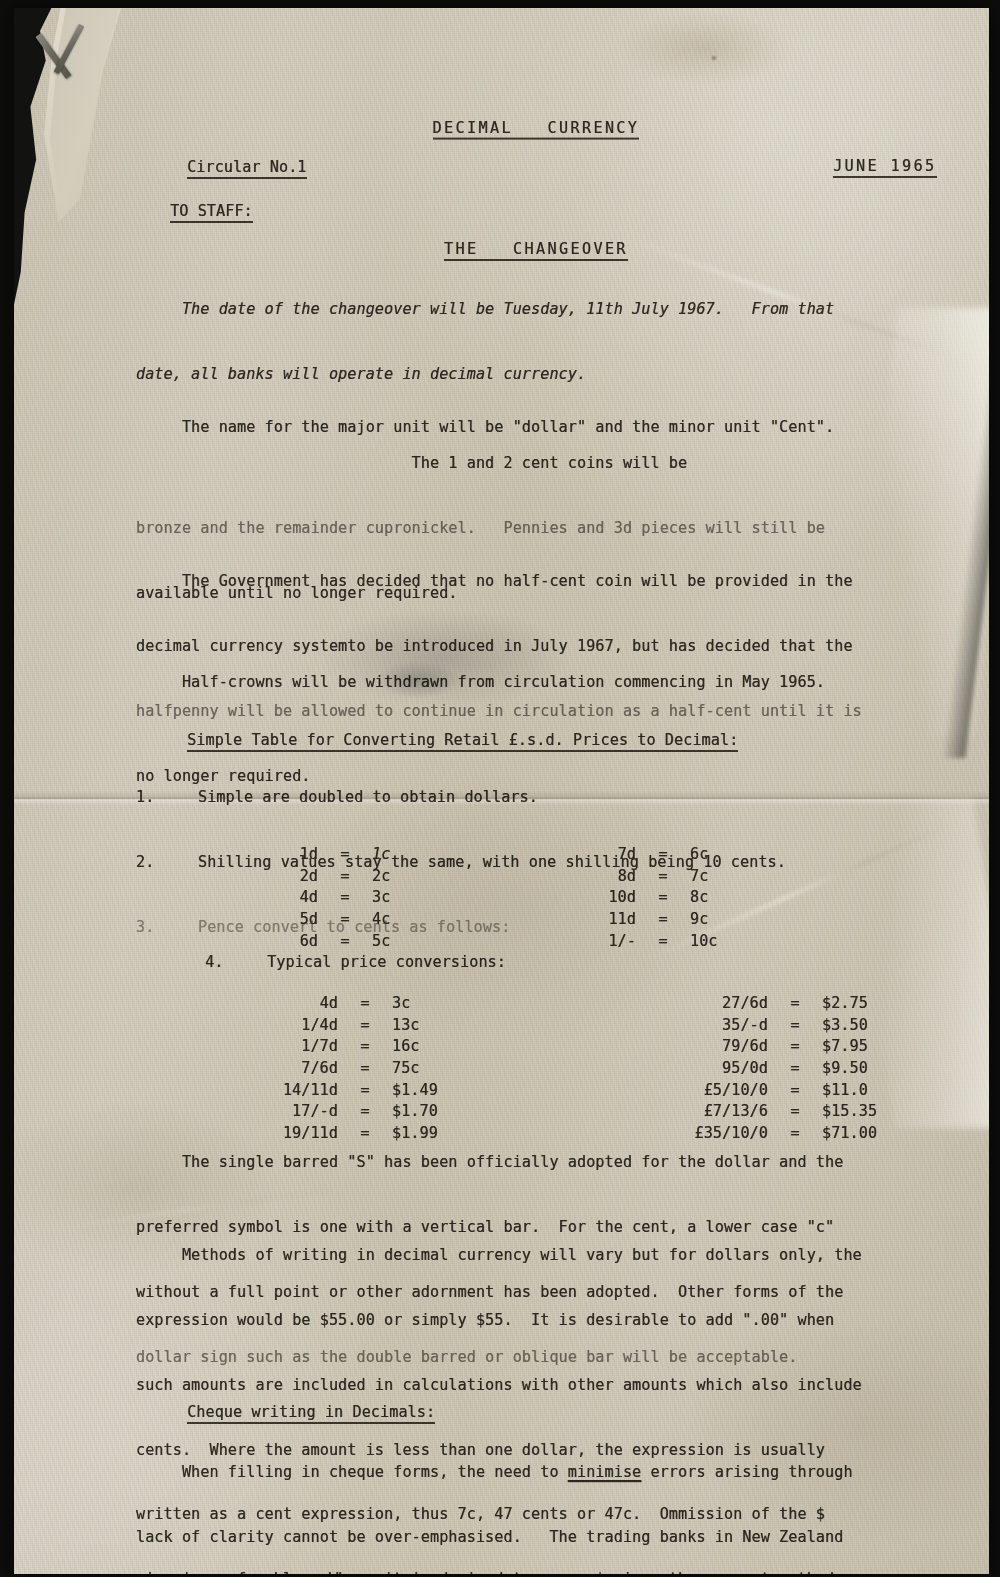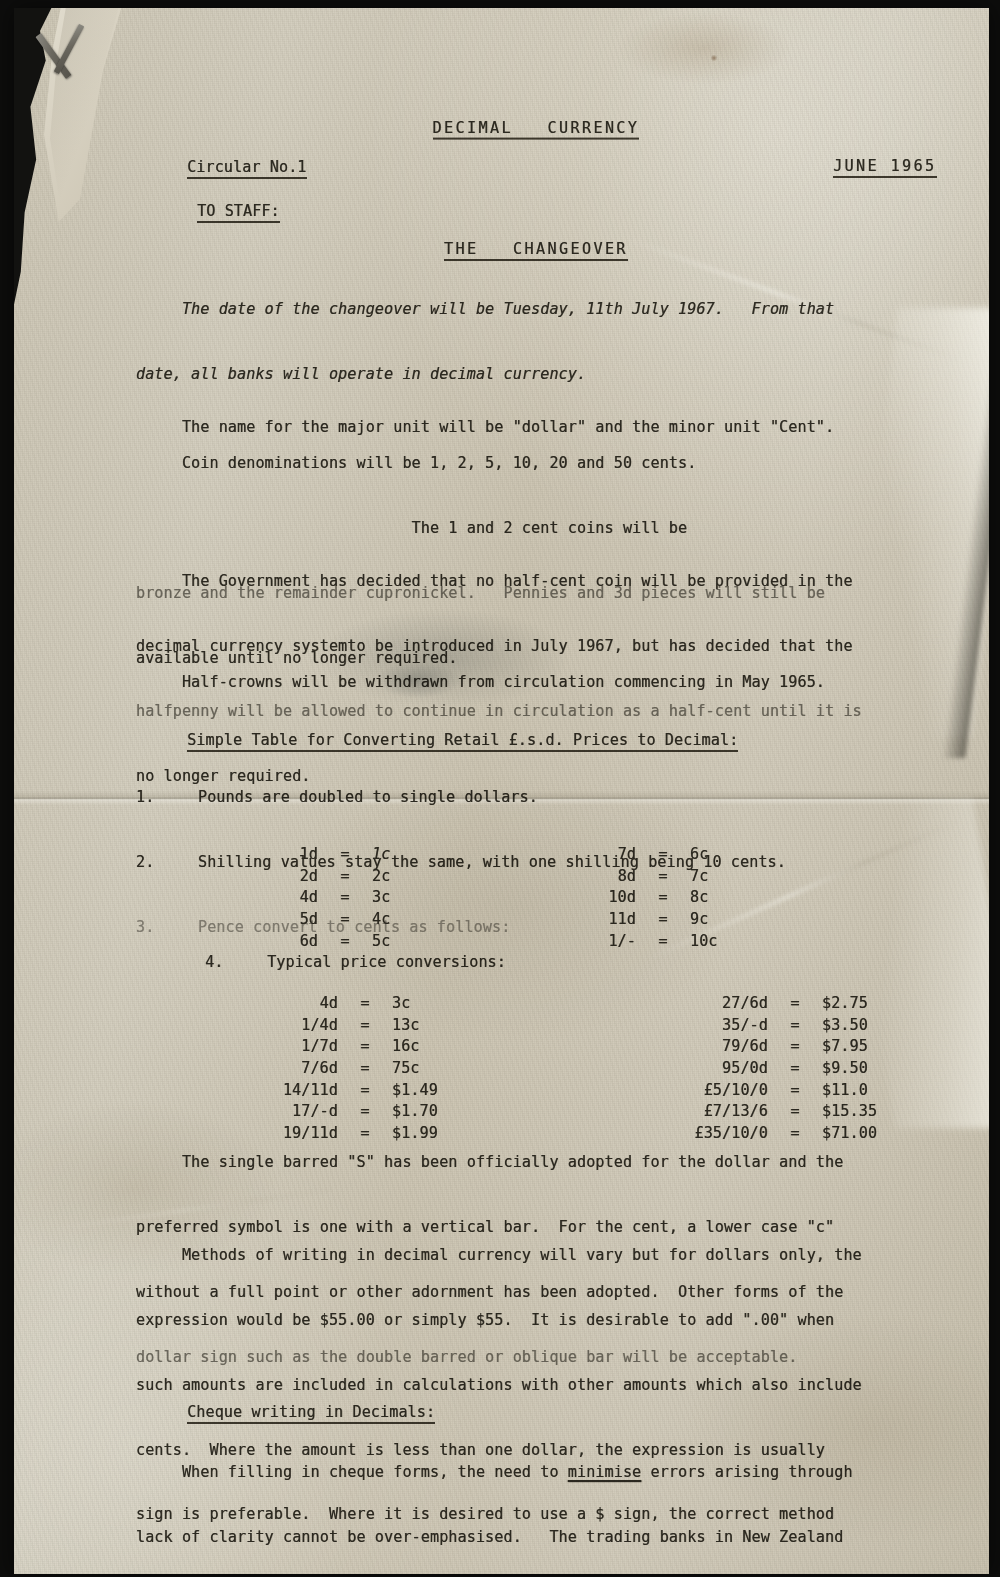--- a/index.html
+++ b/index.html
@@ -206,40 +206,39 @@
       <span class="u2">DECIMAL   CURRENCY</span>
     </div>
 
     <div class="pg" style="left:118px; top:127px;">
       <span class="u2">Circular No.1</span>
     </div>
     <div class="pg" style="left:764px; top:126px;">
       <span class="u2 ttl">JUNE 1965</span>
     </div>
 
-    <div class="pg" style="left:128px; top:171px;">
+    <div class="pg" style="left:101px; top:171px;">
       <span class="u2">TO STAFF:</span>
     </div>
 
     <div class="pg ctr ttl" style="top:209px;">
       <span class="u2">THE   CHANGEOVER</span>
     </div>
 
     <div class="pg" style="left:122px; top:248px;font-style:italic;">
       <div>     The date of the changeover will be Tuesday, 11th July 1967.   From that</div>
       <div>date, all banks will operate in decimal currency.</div>
     </div>
 
 
     <div class="pg" style="left:122px; top:366px;">
       <div>     The name for the major unit will be "dollar" and the minor unit "Cent".</div>
     </div>
 
     <div class="pg" style="left:122px; top:402px;">
-      <div>     Coin denominations will be 1, 2, 5, 10, 20 and 50 cents.</div>
       <div>                              The 1 and 2 cent coins will be</div>
       <div class="faint">bronze and the remainder cupronickel.   Pennies and 3d pieces will still be</div>
       <div>available until no longer required.</div>
     </div>
 
     <div class="pg" style="left:122px; top:520px;">
       <div>     The Government has decided that no half-cent coin will be provided in the</div>
       <div>decimal currency systemto be introduced in July 1967, but has decided that the</div>
       <div class="faint">halfpenny will be allowed to continue in circulation as a half-cent until it is</div>
       <div>no longer required.</div>
@@ -247,21 +246,21 @@
 
     <div class="pg" style="left:122px; top:621px;">
       <div>     Half-crowns will be withdrawn from circulation commencing in May 1965.</div>
     </div>
 
     <div class="pg" style="left:118px; top:700px;">
       <span class="u2">Simple Table for Converting Retail £.s.d. Prices to Decimal:</span>
     </div>
 
     <div class="pg" style="left:122px; top:736px;">
-      <div><span style="display:inline-block;width:62px;">1.</span><span>Pounds are doubled to single dollars.</span></div>
+      <div><span style="display:inline-block;width:62px;">1.</span><span>Simple are doubled to obtain dollars.</span></div>
       <div><span style="display:inline-block;width:62px;">2.</span><span>Shilling values stay the same, with one shilling being 10 cents.</span></div>
       <div class="fainter"><span style="display:inline-block;width:62px;">3.</span><span>Pence convert to cents as follows:</span></div>
     </div>
 
     <div class="pg" style="left:250px; top:793px;">
       <table class="conv">
         <tbody>
           <tr>
             <td class="lhs" style="width:54px;">1d</td>
             <td class="eq">=</td>
@@ -390,20 +389,21 @@
       <div>preferred symbol is one with a vertical bar.  For the cent, a lower case "c"</div>
       <div>without a full point or other adornment has been adopted.  Other forms of the</div>
       <div class="faint">dollar sign such as the double barred or oblique bar will be acceptable.</div>
     </div>
 
     <div class="pg" style="left:122px; top:1194px;">
       <div>     Methods of writing in decimal currency will vary but for dollars only, the</div>
       <div>expression would be $55.00 or simply $55.  It is desirable to add ".00" when</div>
       <div>such amounts are included in calculations with other amounts which also include</div>
       <div>cents.  Where the amount is less than one dollar, the expression is usually</div>
+      <div>written as a cent expression, thus 7c, 47 cents or 47c.  Ommission of the $</div>
       <div>sign is preferable.  Where it is desired to use a $ sign, the correct method</div>
       
       
     </div>
 
     <div class="pg" style="left:118px; top:1372px;">
       <span class="u2">Cheque writing in Decimals:</span>
     </div>
 
     <div class="pg" style="left:122px; top:1411px;">

